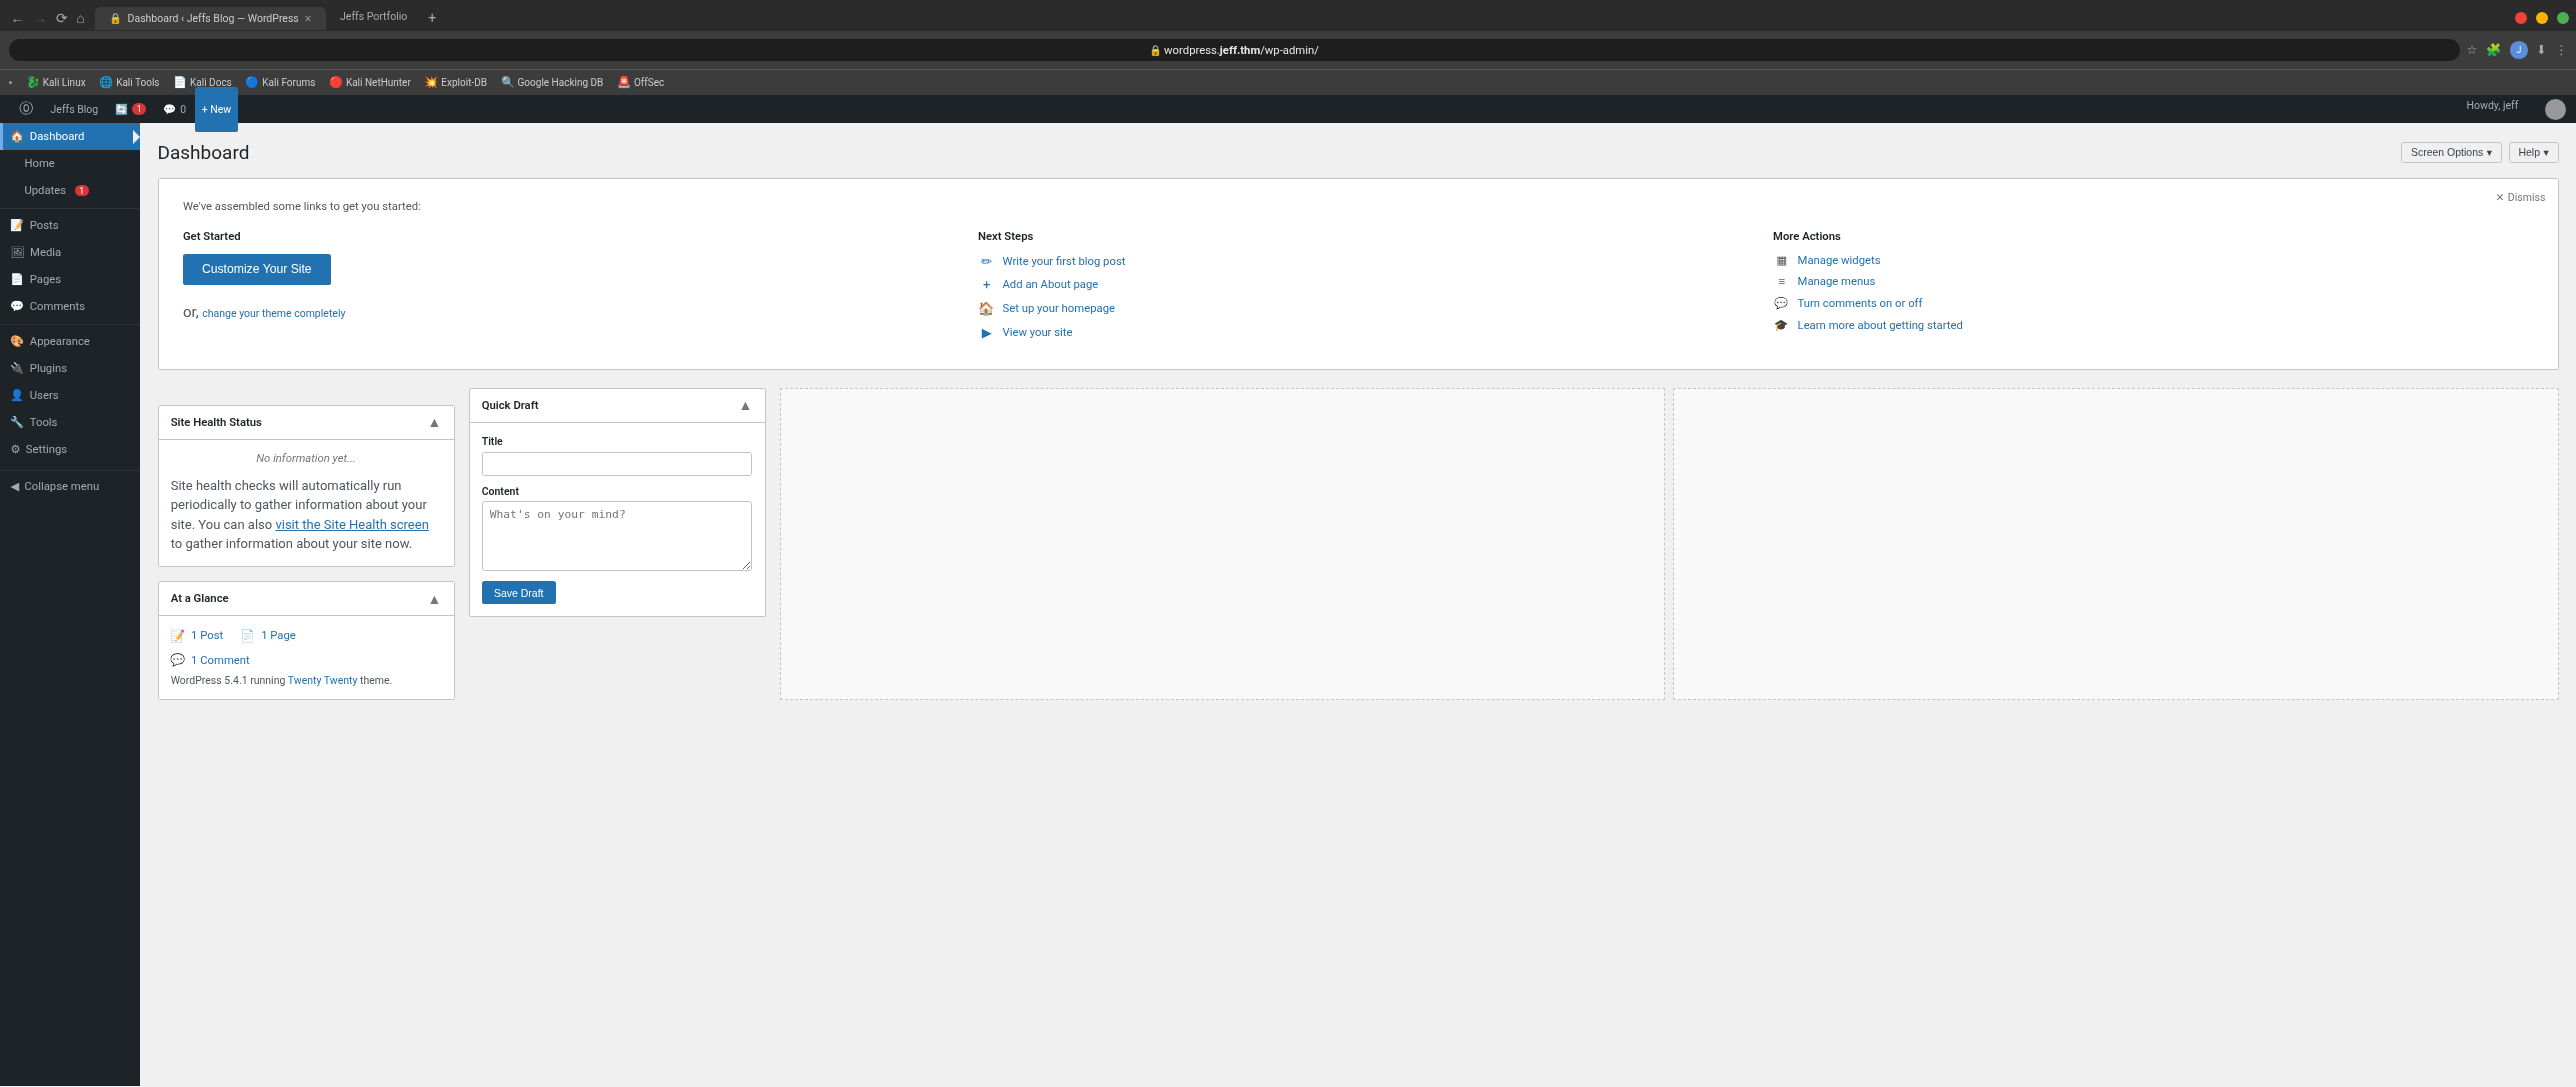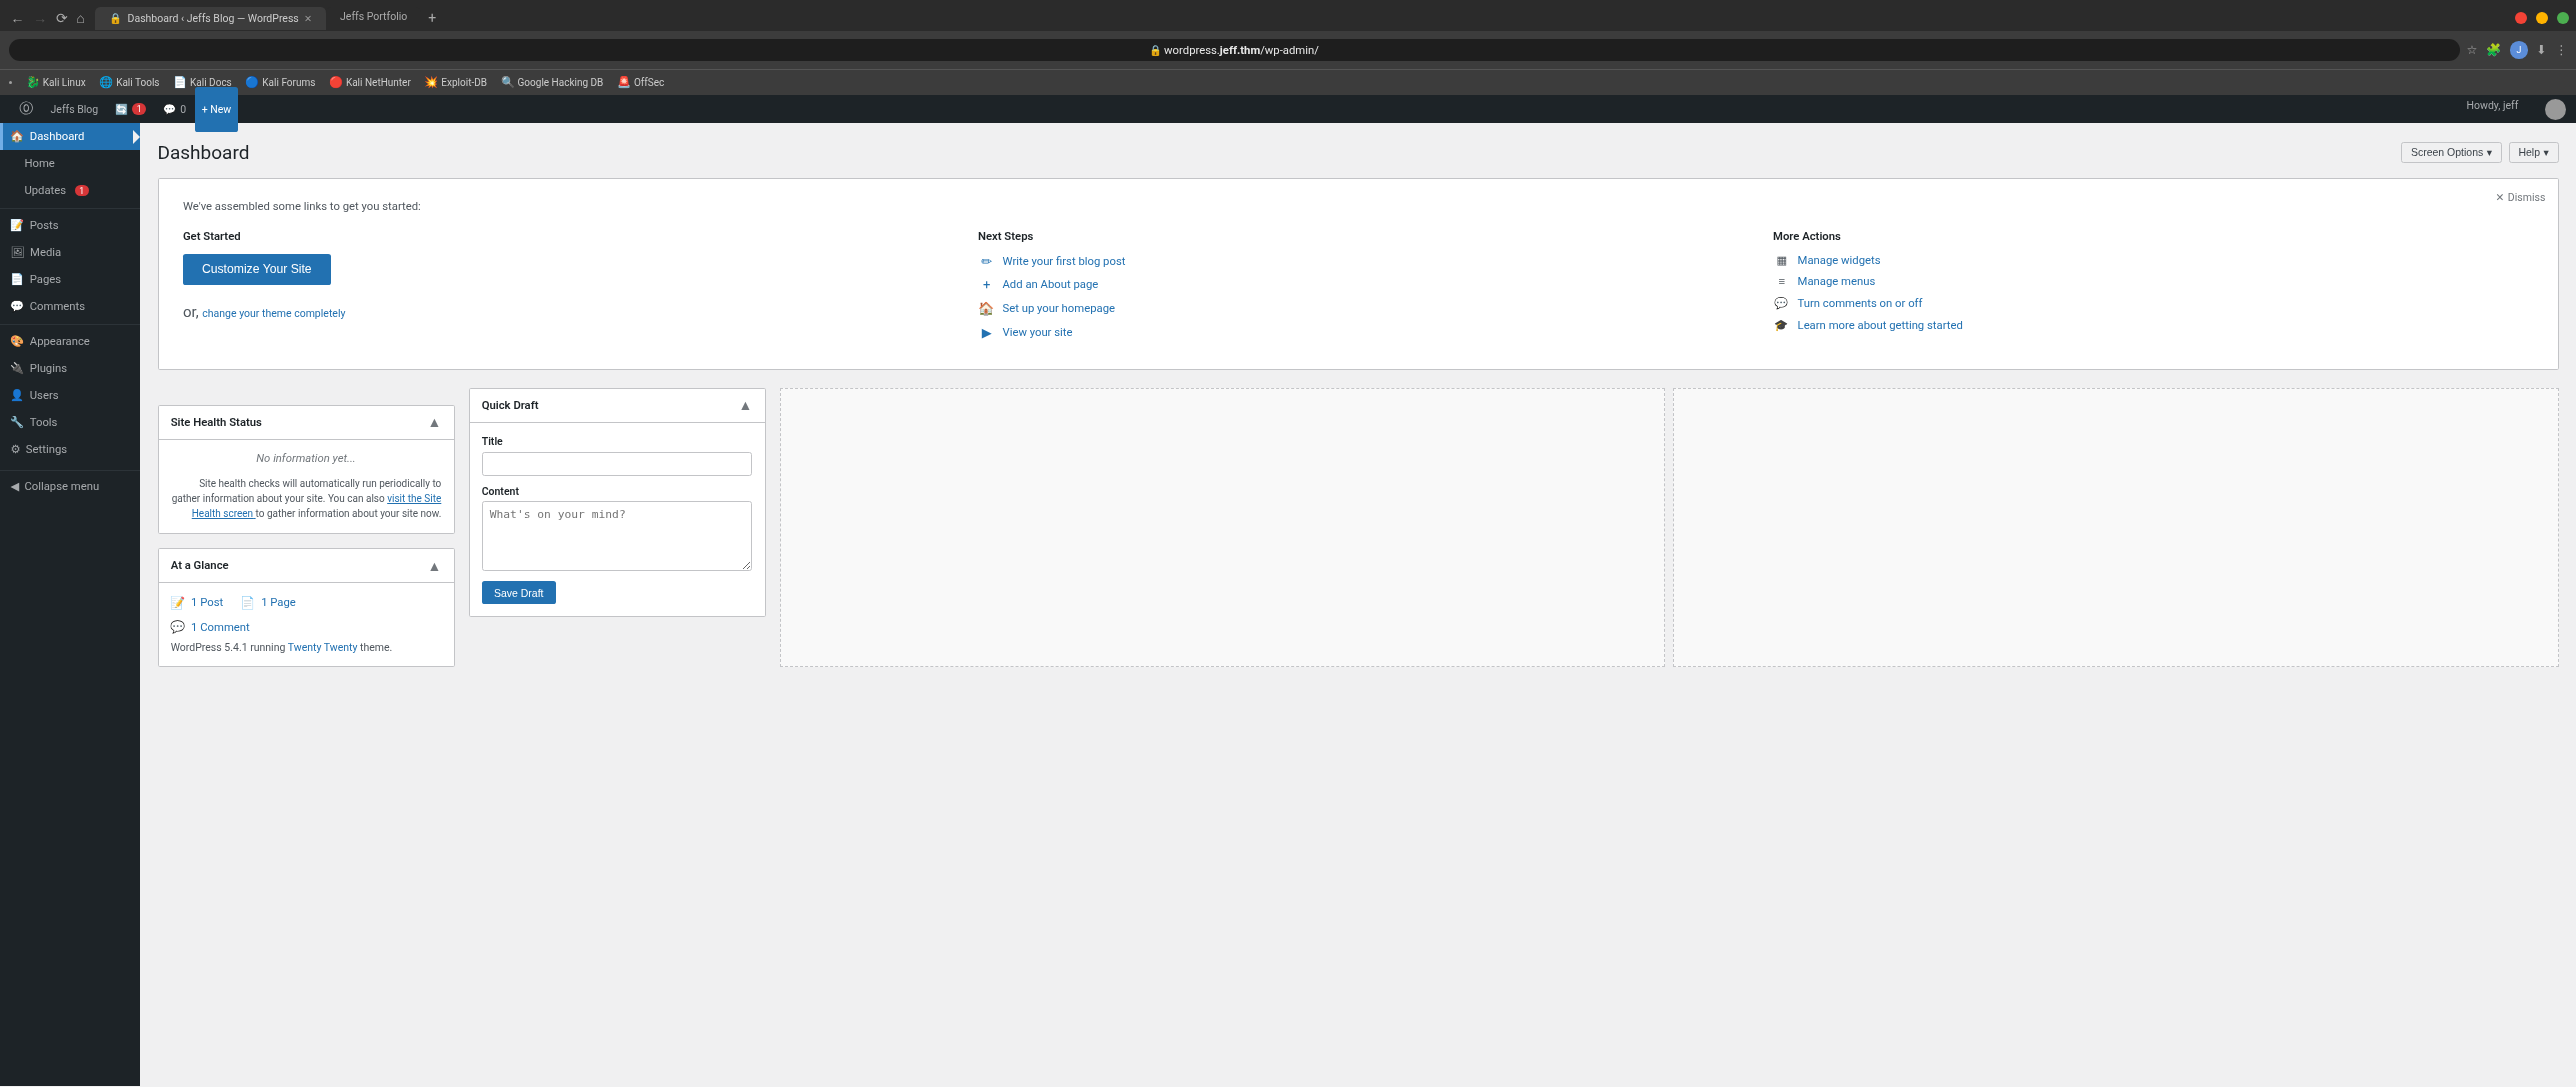--- a/index.html
+++ b/index.html
@@ -79,21 +79,21 @@
     .widget-col-center { flex: 0 0 297px; display: flex; flex-direction: column; gap: 14px; }
     .widget-col-right { flex: 1; display: flex; flex-direction: column; gap: 14px; }
 
     
     .widget { background: white; border: 0.9px solid #c3c4c7; border-radius: 1.7px; }
     .widget-header { display: flex; justify-content: space-between; align-items: center; padding: 8.7px 12.2px; border-bottom: 0.9px solid #c3c4c7; }
     .widget-title { font-size: 11.3px; font-weight: 600; color: #1d2327; }
     .widget-toggle { background: none; border: none; cursor: pointer; color: #72777c; font-size: 14px; }
     .widget-body { padding: 12.2px; }
     .no-info { text-align: center; font-style: italic; color: #72777c; font-size: 11.3px; margin-bottom: 10.5px; }
-    .health-desc { font-size: 10px; color: #50575e; line-height: 1.5; text-align: right; }
+    .health-desc { font-size: 13px; color: #50575e; line-height: 1.5; }
     .health-desc a { color: #2271b1; }
 
     
     .glance-stats { display: flex; gap: 17.5px; margin-bottom: 10.5px; }
     .glance-stat { display: flex; align-items: center; gap: 5.2px; font-size: 11.3px; }
     .glance-stat a { color: #2271b1; text-decoration: none; }
     .glance-stat-icon { font-size: 12.2px; color: #50575e; }
     .glance-comment { display: flex; align-items: center; gap: 5.2px; font-size: 11.3px; }
     .glance-comment a { color: #2271b1; text-decoration: none; }
     .glance-desc { font-size: 10.5px; color: #50575e; margin-top: 7px; }

